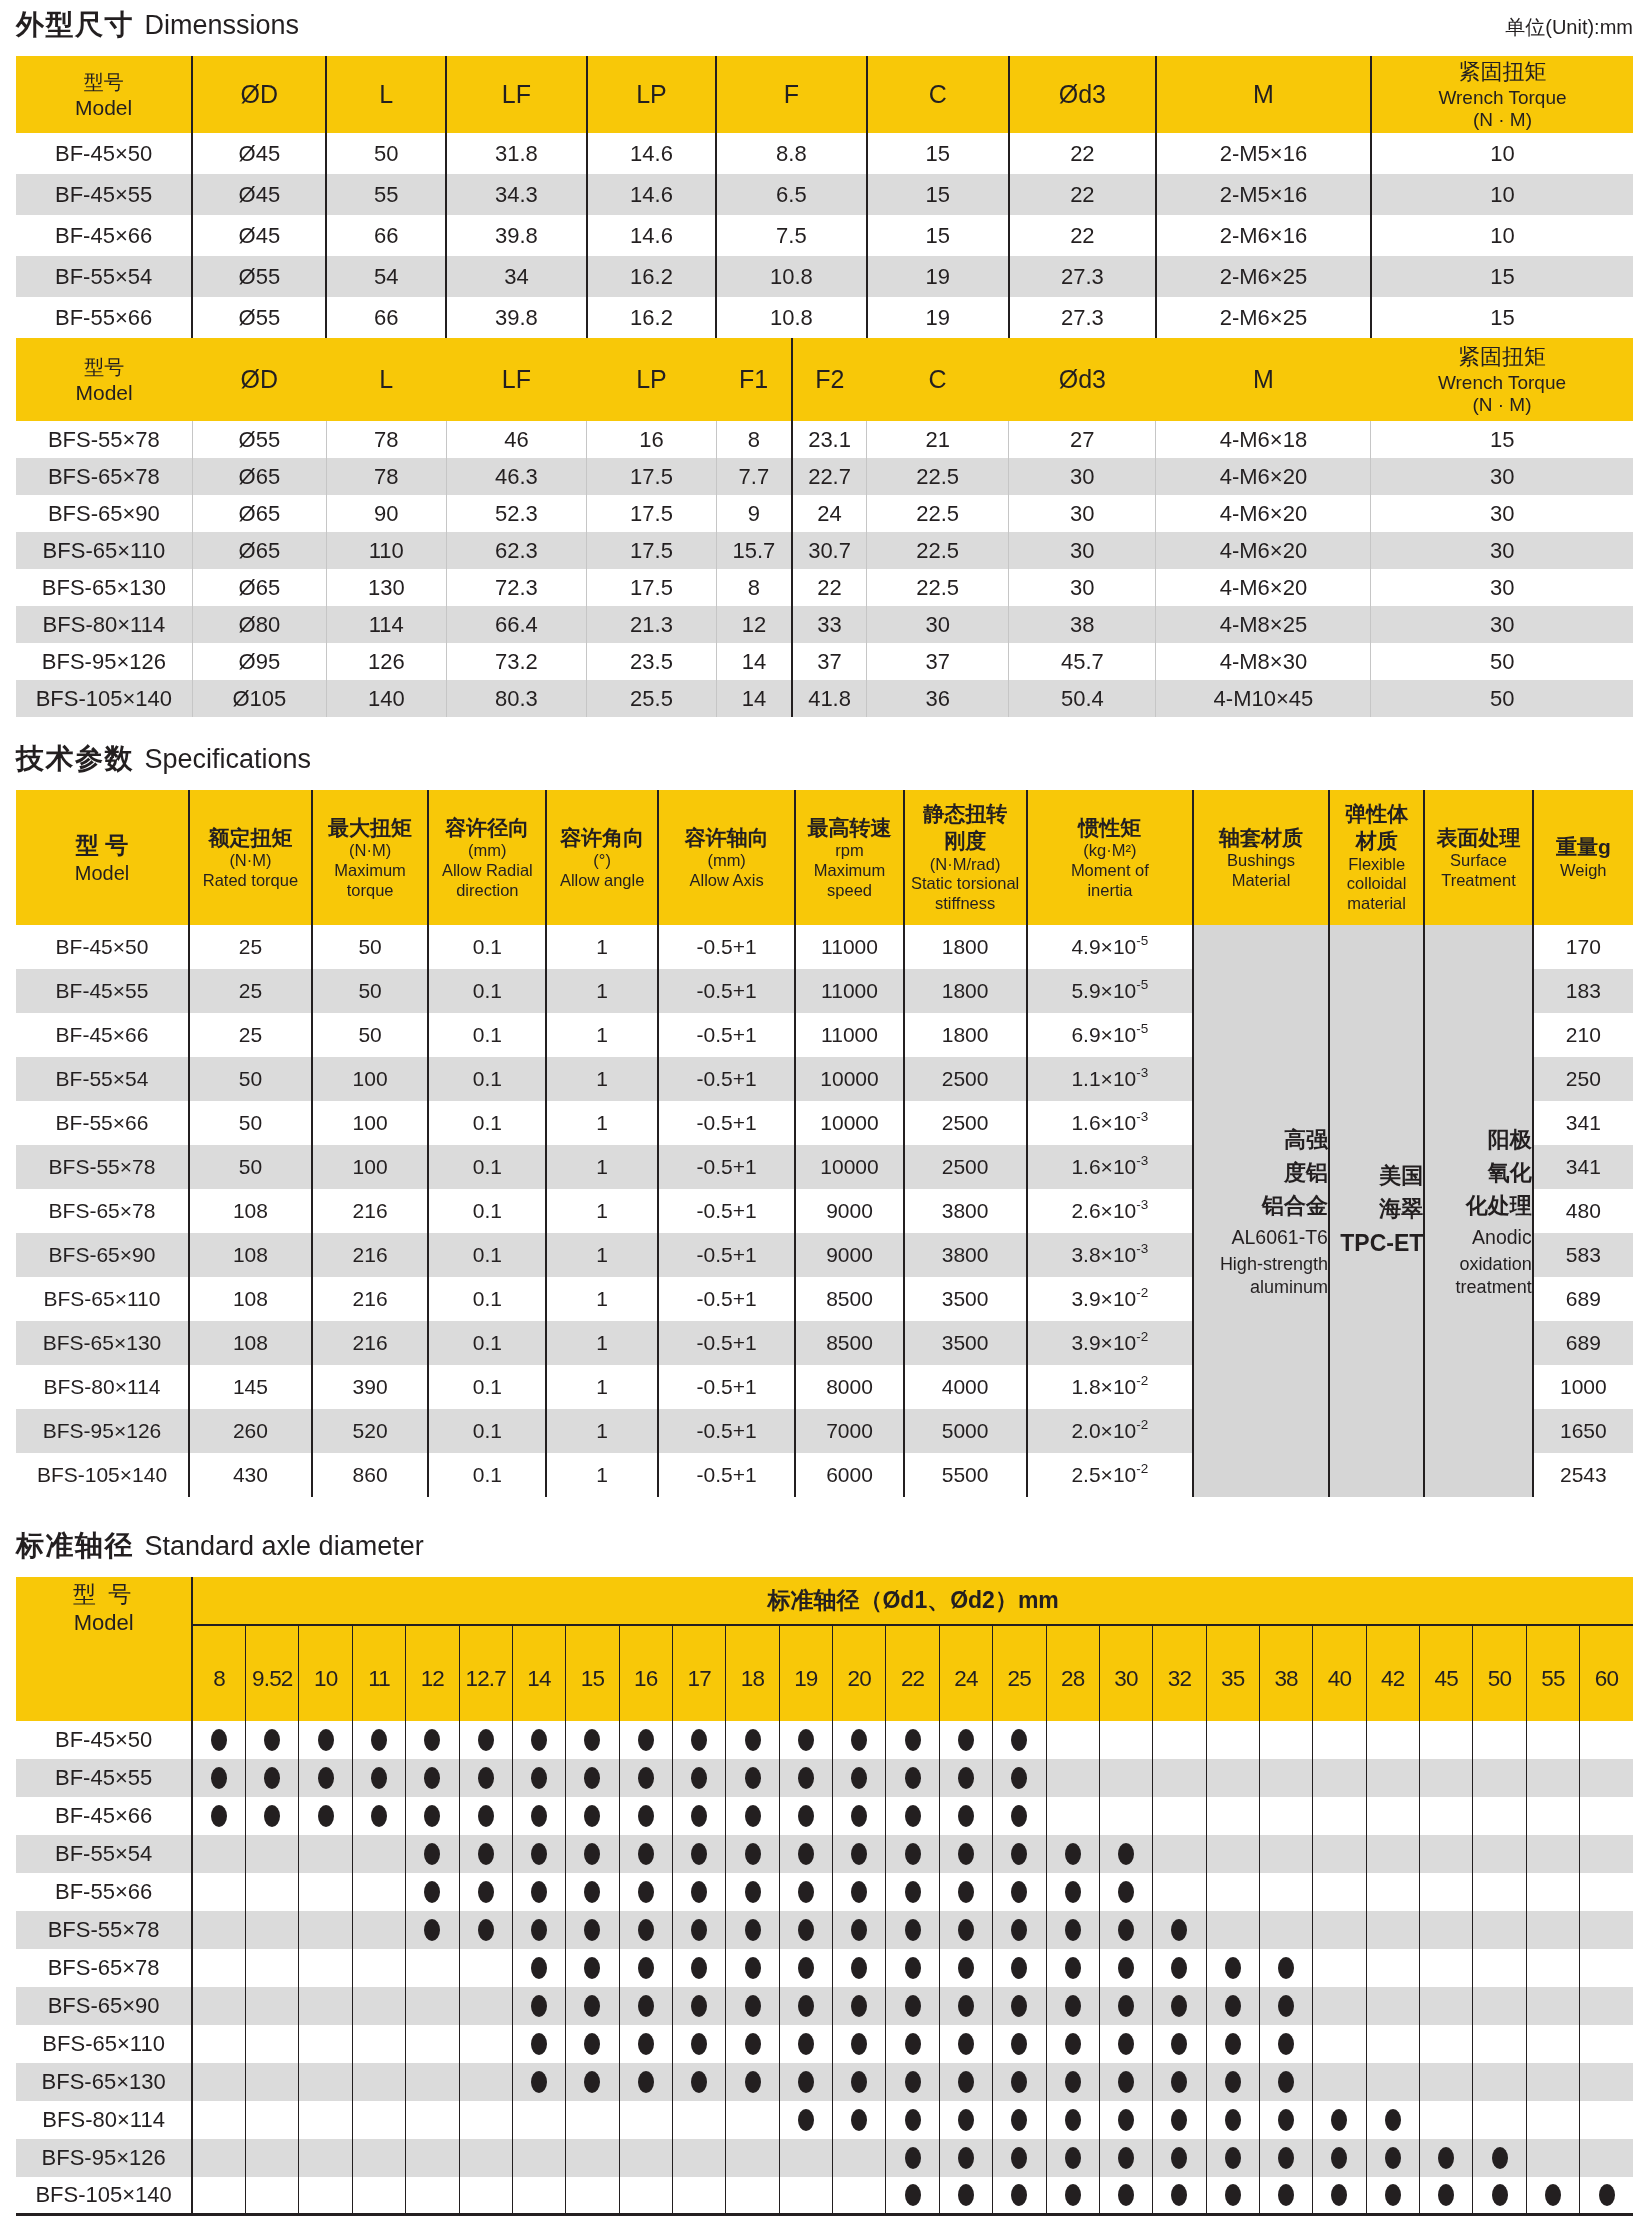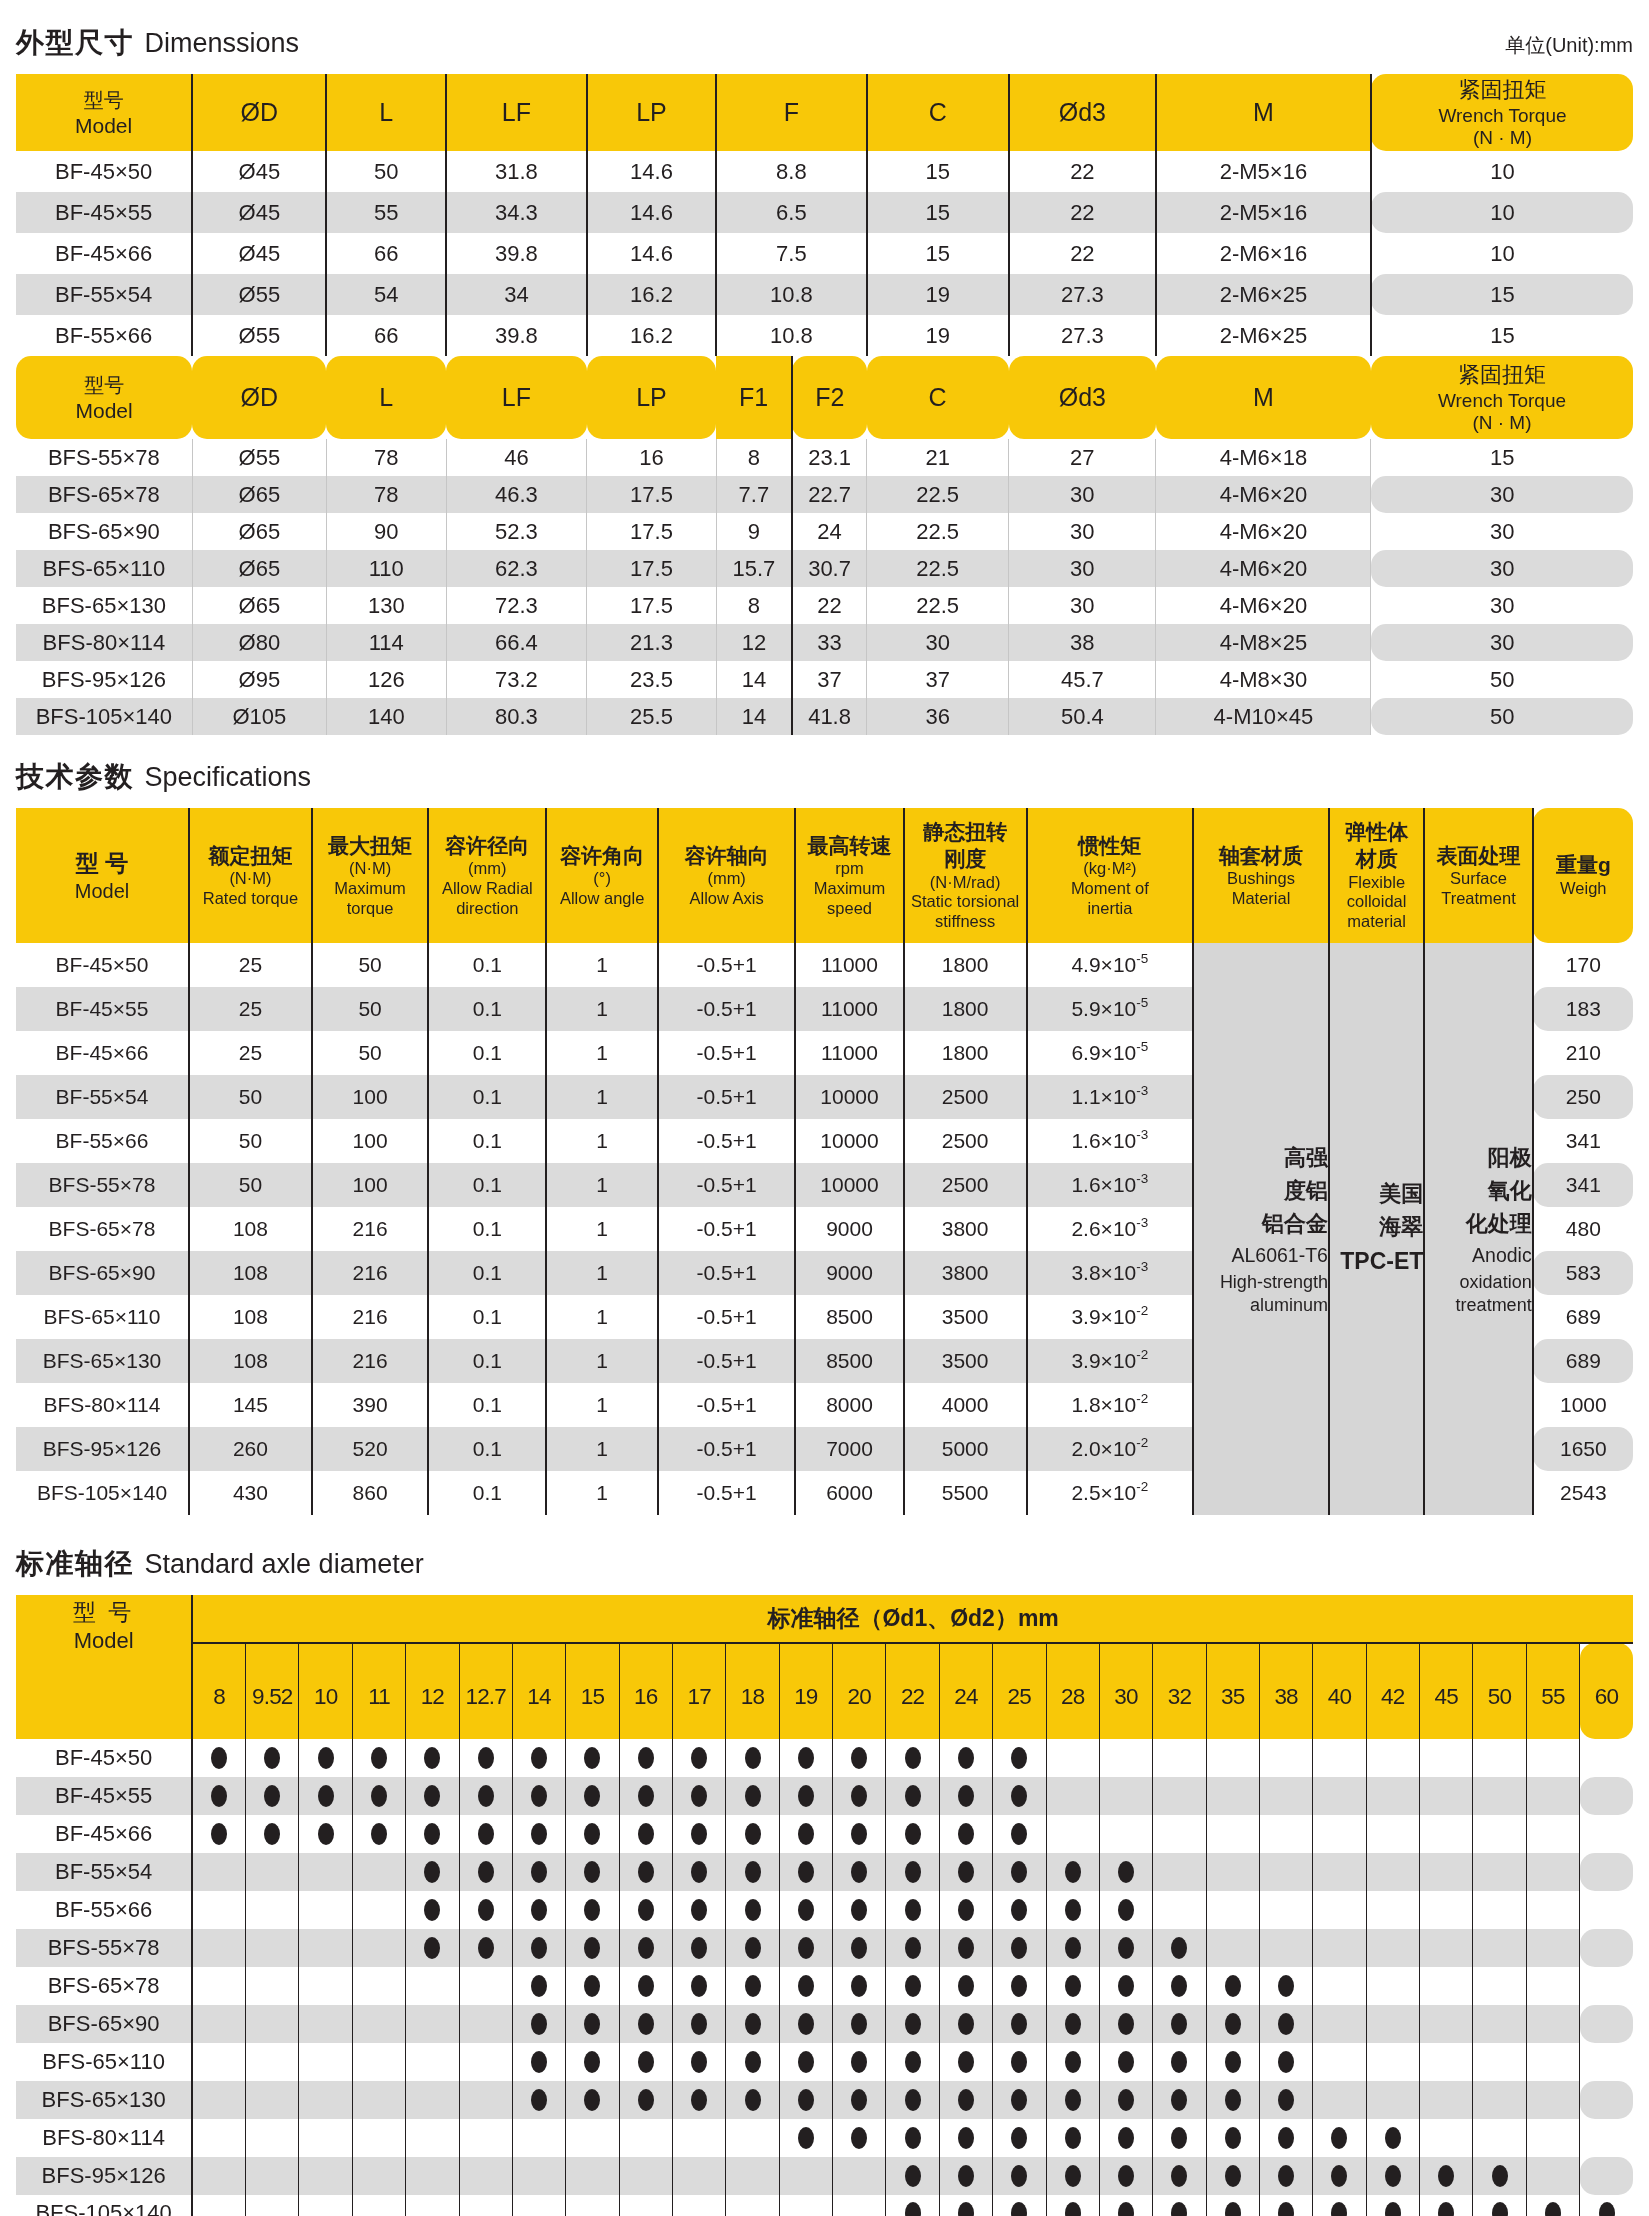--- a/index.html
+++ b/index.html
@@ -13,34 +13,34 @@
   html,body{margin:0;padding:0;}
   body{
     width:1649px;height:2216px;background:#ffffff;color:var(--ink);
     font-family:"Liberation Sans","DejaVu Sans",sans-serif;overflow:hidden;
   }
   .page{padding:6px 16px 0 16px;}
   .title-row{display:flex;align-items:baseline;gap:10.5px;margin-bottom:12px;}
   .t-zh{font-size:28px;font-weight:bold;letter-spacing:1.5px;}
   .t-en{font-size:27px;}
   .unit{margin-left:auto;font-size:20px;}
-  .mt1{margin-top:18px;}
+  .mt1{margin-top:0;}
   .mt2{margin-top:22.5px;}
   .mt3{margin-top:30px;}
 
   table{border-collapse:collapse;width:100%;table-layout:fixed;}
   th,td{padding:0;text-align:center;vertical-align:middle;font-weight:normal;}
   thead th{background:var(--yellow);}
   tbody tr:nth-child(even){background:var(--stripe);}
 
   .bb{border-right:2.3px solid var(--ink);}
   .bb3{border-right:2.3px solid var(--ink);}
   .b2{border-right:1.5px solid var(--ink);}
   .bl{border-right:1.5px solid var(--lline);}
-  .bn{border-right:none;border-radius:15px;}
+  .bn{border-right:none;}
 
   
   .t-dim1 thead th{height:77px;}
   .t-dim1 tbody td{height:41px;font-size:22px;}
   .t-dim2 thead th{height:83px;}
   .t-dim2 tbody td{height:37px;font-size:22px;}
   .hmain{font-size:25px;}
   .hz{font-size:20px;line-height:1.35;}
   .hen{font-size:21px;line-height:1.1;}
   .hw1{font-size:22px;line-height:1.3;}

